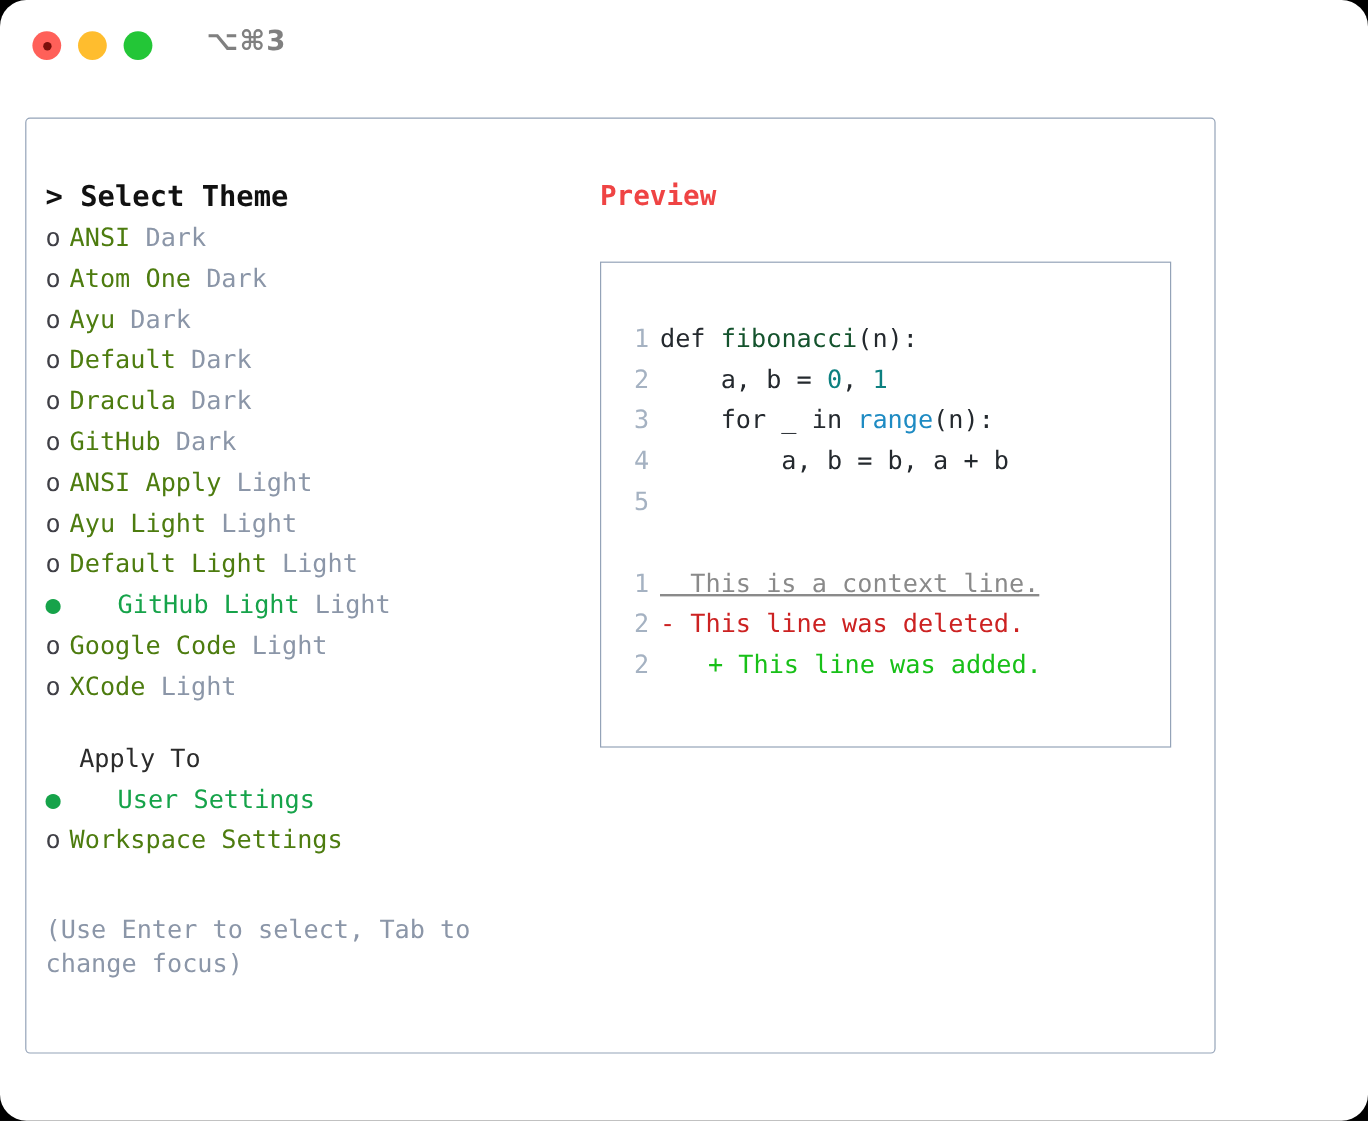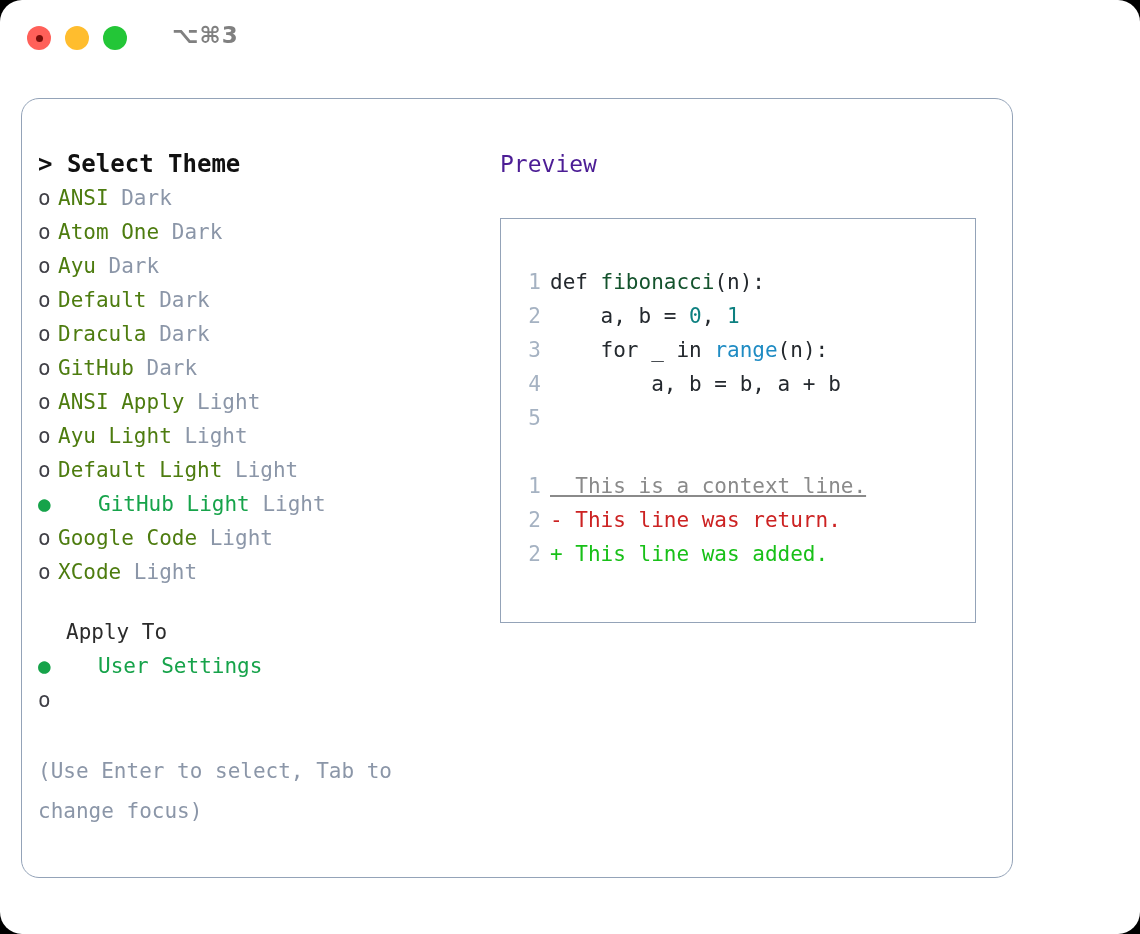--- a/index.html
+++ b/index.html
@@ -71,21 +71,21 @@
 
   
   .panel {
     position: absolute;
     left: 21px;
     top: 98px;
     width: 992px;
     height: 780px;
     box-sizing: border-box;
     border: 1.5px solid #94a3b8;
-    border-radius: 18px;
+    border-radius: 4px;
     background: #ffffff;
   }
 
   .columns {
     position: absolute;
     left: 0; top: 0;
     width: 100%;
     height: 100%;
   }
 
@@ -127,38 +127,38 @@
   .apply-block { margin-top: 26px; }
   .apply-title {
     font-size: 21px;
     color: #2b2b2b;
     line-height: 34px;
     padding-left: 28px;
     white-space: pre;
   }
 
   .hint {
-    margin-top: 34px;
+    margin-top: 44px;
     font-size: 21px;
     color: #8b96a8;
-    line-height: 40px;
+    line-height: 28px;
     width: 410px;
   }
 
   
   .right-col {
     position: absolute;
     left: 478px;
     top: 48px;
     width: 500px;
   }
   .preview-title {
     font-size: 23px;
-    font-weight: 400;
-    color: #4c1d95;
+    font-weight: 700;
+    color: #ef4444;
     line-height: 34px;
   }
   .code-box {
     margin-top: 37px;
     width: 476px;
     height: 405px;
     box-sizing: border-box;
     border: 1.5px solid #94a3b8;
     background: #ffffff;
     padding: 46px 0 0 14px;
@@ -178,21 +178,21 @@
     flex: none;
     margin-right: 9px;
   }
   .code-text { color: #24292e; }
   .tok-fn   { color: #14532d; text-align: right; }
   .tok-num  { color: #0d8080; }
   .tok-call { color: #1e8bc3; }
   .spacer-line { height: 34px; }
   .diff-ctx { color: #8a8a8a; text-decoration: underline; }
   .diff-del { color: #cc2222; }
-  .diff-add { color: #18c018; }
+  .diff-add { color: #18c018; margin-left: 40px; }
 </style>
 </head>
 <body>
 
 <div class="window">
 
   <div class="titlebar">
     <div class="lights">
       <span class="light red"></span>
       <span class="light yellow"></span>
@@ -218,41 +218,41 @@
             <div class="opt-row"><span class="bullet">o</span><span class="opt-label">Default Light </span><span class="opt-badge">Light</span></div>
             <div class="opt-row selected"><span class="bullet on">●</span><span class="opt-label">GitHub Light </span><span class="opt-badge">Light</span></div>
             <div class="opt-row"><span class="bullet">o</span><span class="opt-label">Google Code </span><span class="opt-badge">Light</span></div>
             <div class="opt-row"><span class="bullet">o</span><span class="opt-label">XCode </span><span class="opt-badge">Light</span></div>
           </div>
 
         <div class="apply-block">
           <div class="apply-title">Apply To</div>
           <div id="apply-list">
               <div class="opt-row selected"><span class="bullet on">●</span><span class="opt-label">User Settings</span></div>
-              <div class="opt-row"><span class="bullet">o</span></div>
+              <div class="opt-row"><span class="bullet">o</span><span class="opt-label">Workspace Settings</span></div>
             </div>
         </div>
 
         <div class="hint">(Use Enter to select, Tab to change focus)</div>
       </div>
 
       <div class="right-col">
         <div class="preview-title">Preview</div>
         <div class="code-box">
           <div id="code-lines">
               <div class="code-line"><span class="ln">1</span><span><span class="code-text">def </span><span class="tok-fn">fibonacci</span><span class="code-text">(n):</span></span></div>
               <div class="code-line"><span class="ln">2</span><span><span class="code-text">    a, b = </span><span class="tok-num">0</span><span class="code-text">, </span><span class="tok-num">1</span></span></div>
               <div class="code-line"><span class="ln">3</span><span><span class="code-text">    for _ in </span><span class="tok-call">range</span><span class="code-text">(n):</span></span></div>
               <div class="code-line"><span class="ln">4</span><span><span class="code-text">        a, b = b, a + b</span></span></div>
               <div class="code-line"><span class="ln">5</span></div>
             </div>
           <div class="spacer-line"></div>
           <div id="diff-lines">
               <div class="code-line"><span class="ln">1</span><span class="diff-ctx">  This is a context line.</span></div>
-              <div class="code-line"><span class="ln">2</span><span class="diff-del">- This line was return.</span></div>
+              <div class="code-line"><span class="ln">2</span><span class="diff-del">- This line was deleted.</span></div>
               <div class="code-line"><span class="ln">2</span><span class="diff-add">+ This line was added.</span></div>
             </div>
         </div>
       </div>
 
     </div>
   </div>
 </div>
 
 </body></html>

